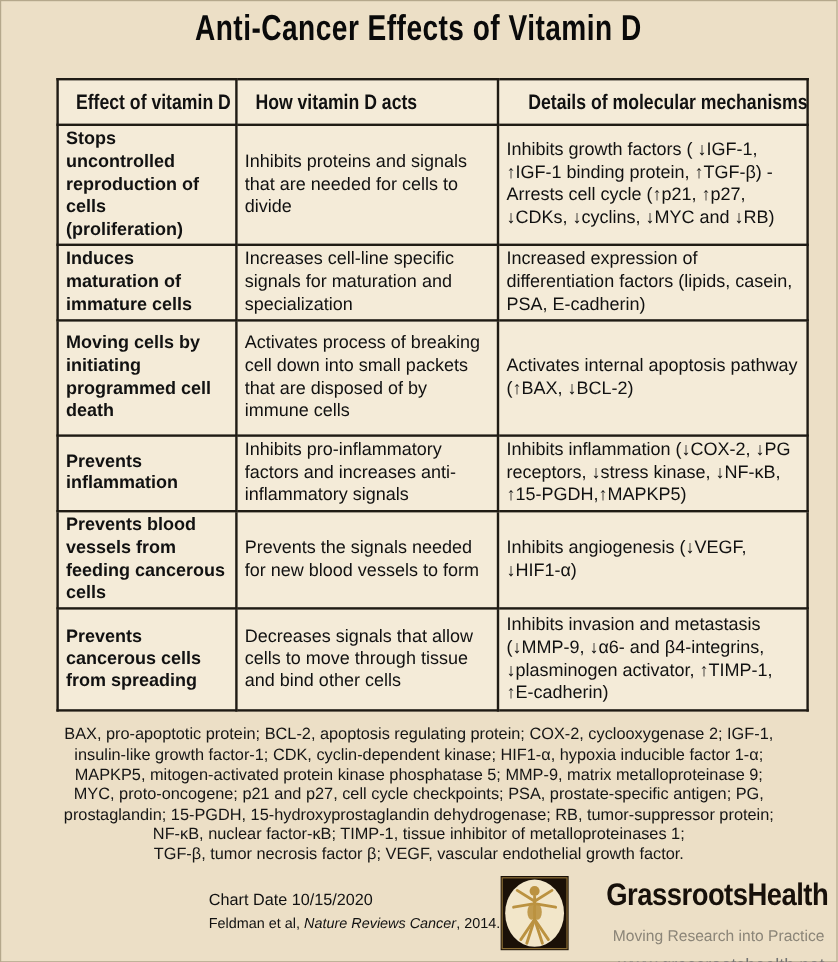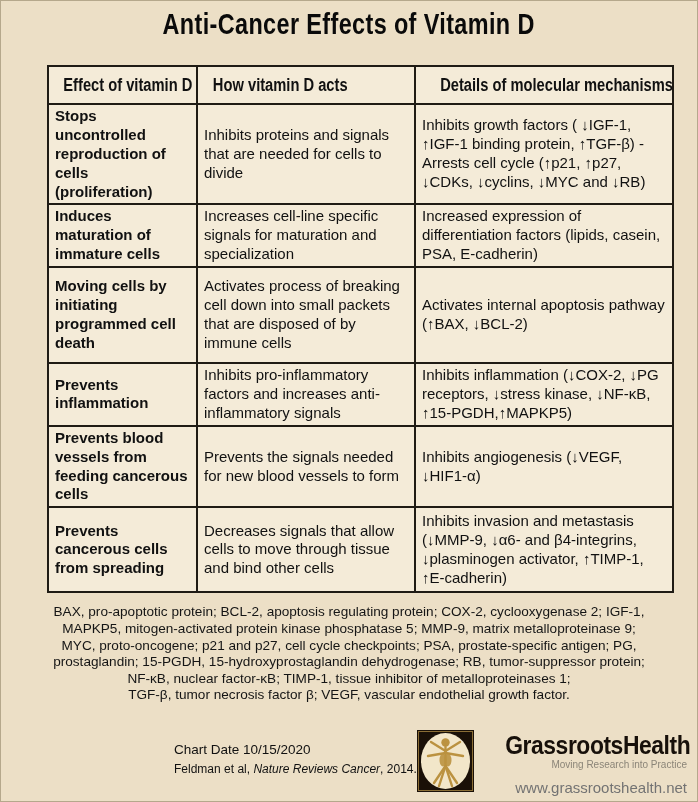--- a/index.html
+++ b/index.html
@@ -89,23 +89,23 @@
     font-size: 26px;
     font-weight: bold;
     color: #17100a;
     letter-spacing: -0.5px;
     transform: scaleX(0.88);
     transform-origin: right center;
     line-height: 1.0;
     margin-top: 2px;
   }
   .tagline {
-    font-size: 10px;
+    font-size: 13px;
     color: #8b8578;
-    margin-top: 1px;
+    margin-top: 14px;
     padding-right: 3px;
   }
   .website {
     font-size: 15px;
     color: #737373;
     margin-top: 9px;
     padding-right: 3px;
   }
 </style>
 </head>
@@ -155,20 +155,21 @@
   <tr class="row-5">
     <td class="effect">Prevents cancerous cells from spreading</td>
     <td>Decreases signals that allow cells to move through tissue and bind other cells</td>
     <td>Inhibits invasion and metastasis (↓MMP-9, ↓α6- and β4-integrins, ↓plasminogen activator, ↑TIMP-1, ↑E-cadherin)</td>
   </tr>
 </tbody>
   </table>
 
 <div class="abbrev">
   <div>BAX, pro-apoptotic protein; BCL-2, apoptosis regulating protein; COX-2, cyclooxygenase 2; IGF-1,</div>
+  <div>insulin-like growth factor-1; CDK, cyclin-dependent kinase; HIF1-α, hypoxia inducible factor 1-α;</div>
   <div>MAPKP5, mitogen-activated protein kinase phosphatase 5; MMP-9, matrix metalloproteinase 9;</div>
   <div>MYC, proto-oncogene; p21 and p27, cell cycle checkpoints; PSA, prostate-specific antigen; PG,</div>
   <div>prostaglandin; 15-PGDH, 15-hydroxyprostaglandin dehydrogenase; RB, tumor-suppressor protein;</div>
   <div>NF-κB, nuclear factor-κB; TIMP-1, tissue inhibitor of metalloproteinases 1;</div>
   <div>TGF-β, tumor necrosis factor β; VEGF, vascular endothelial growth factor.</div>
 </div>
 
 <div class="footer">
   <div class="footer-left">
     <div>Chart Date 10/15/2020</div>

